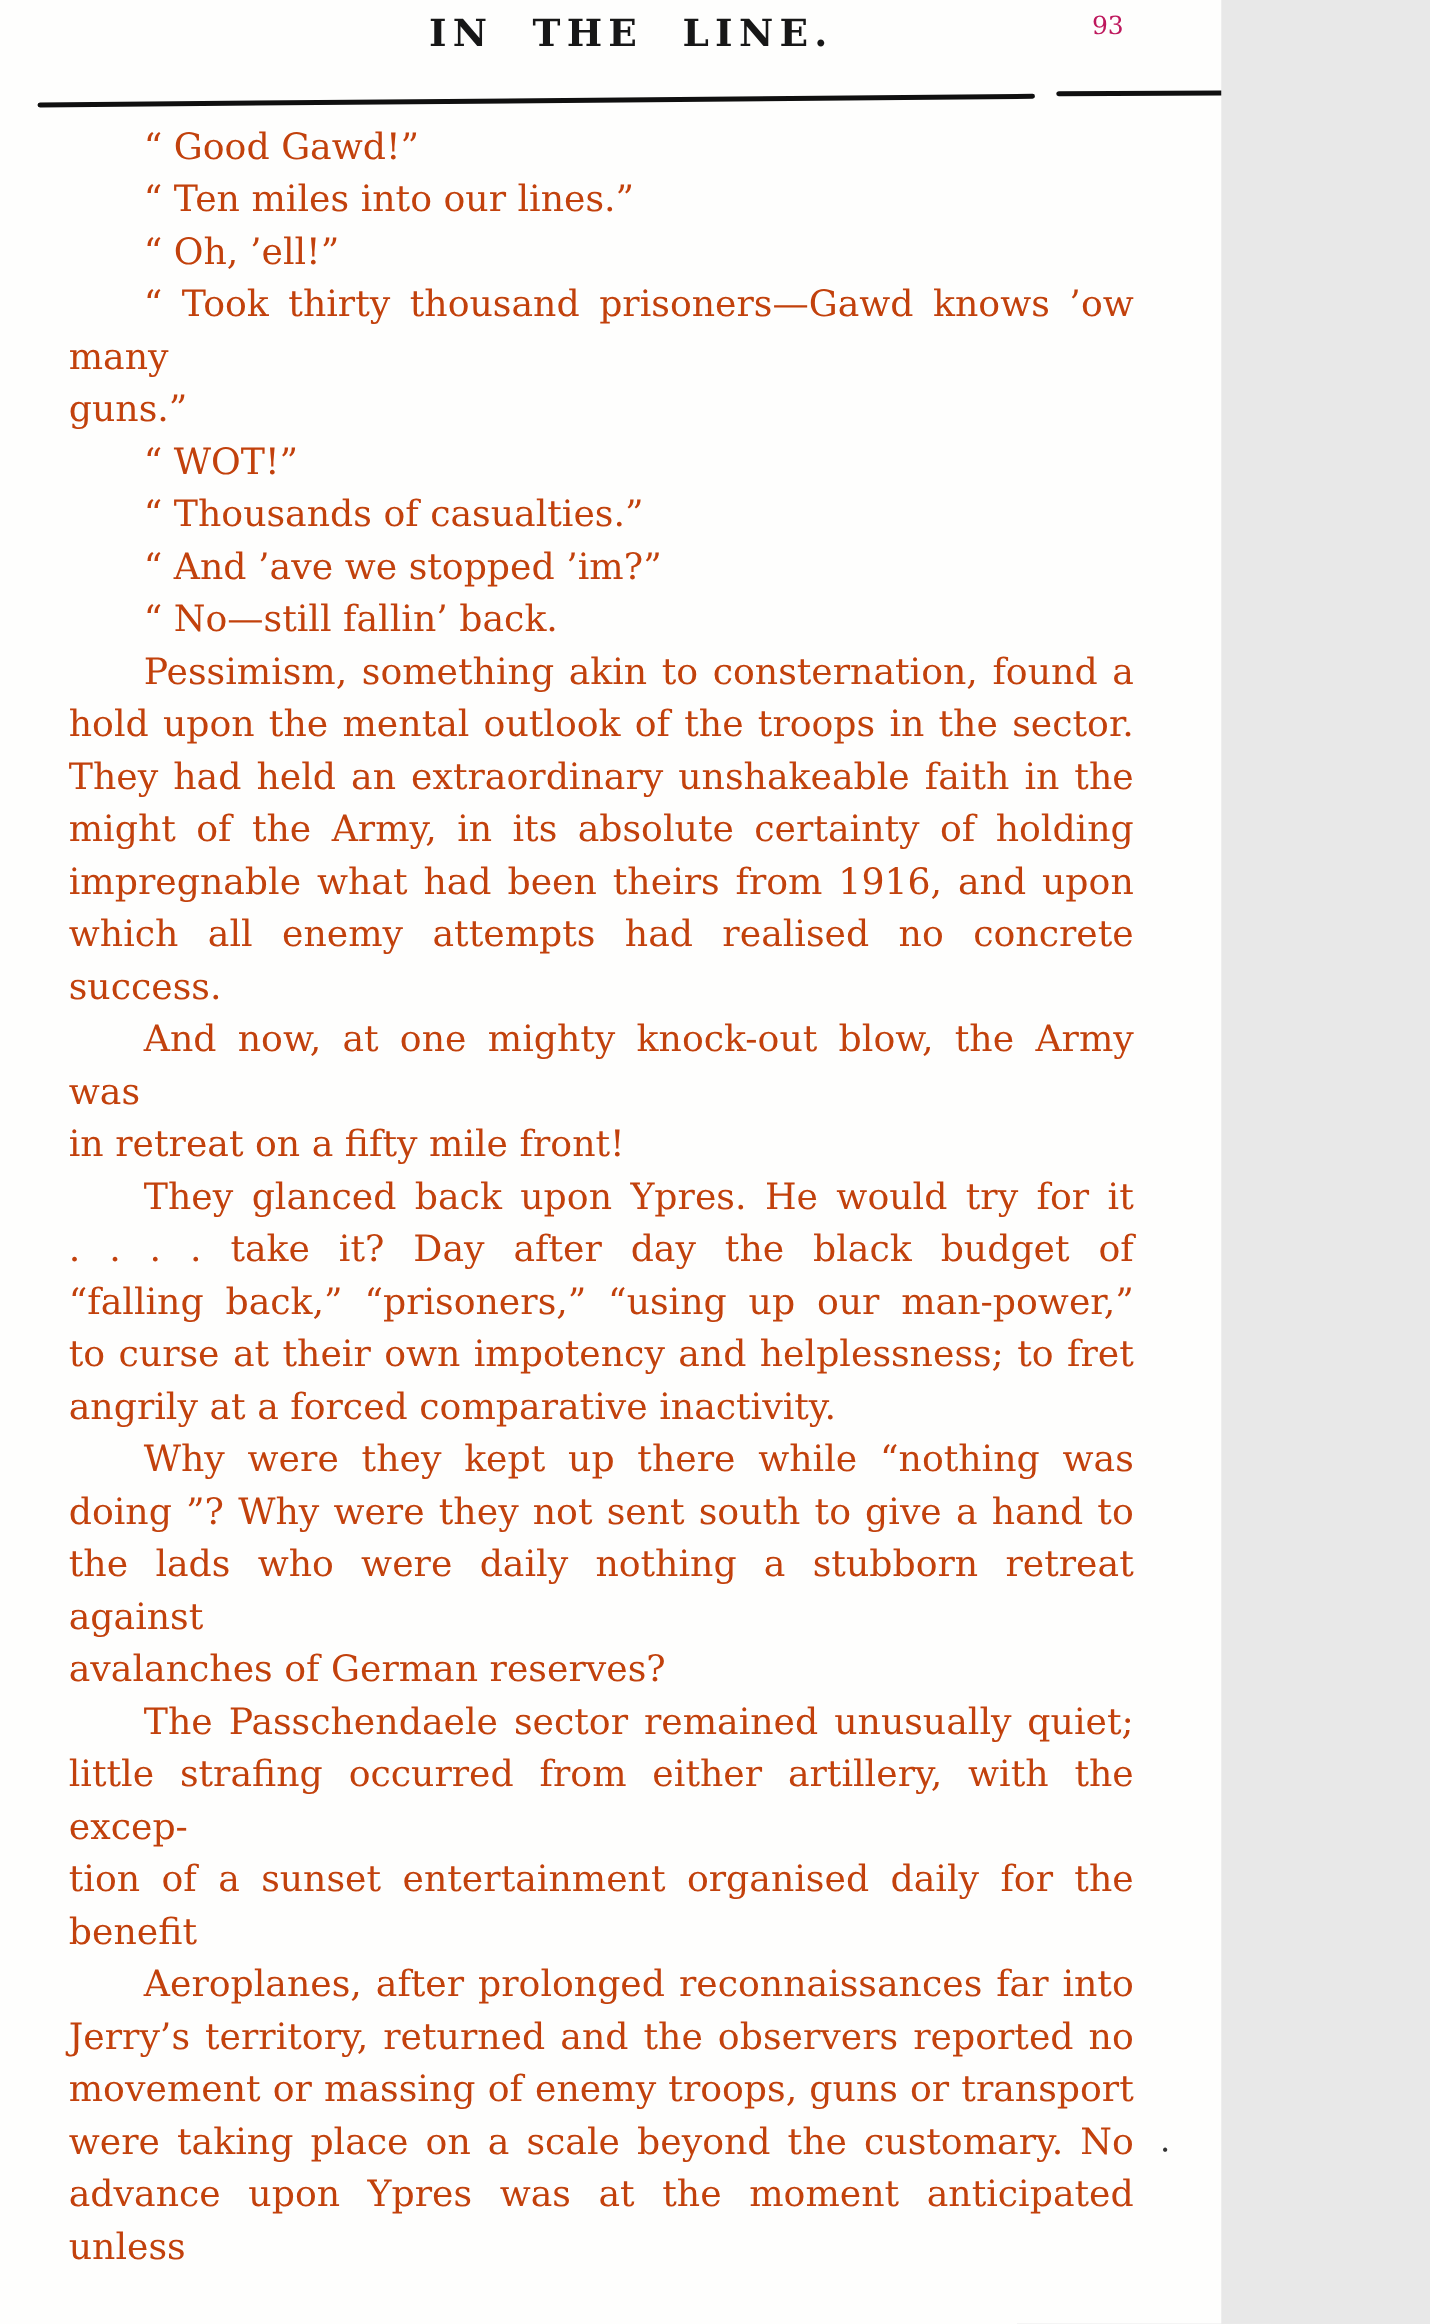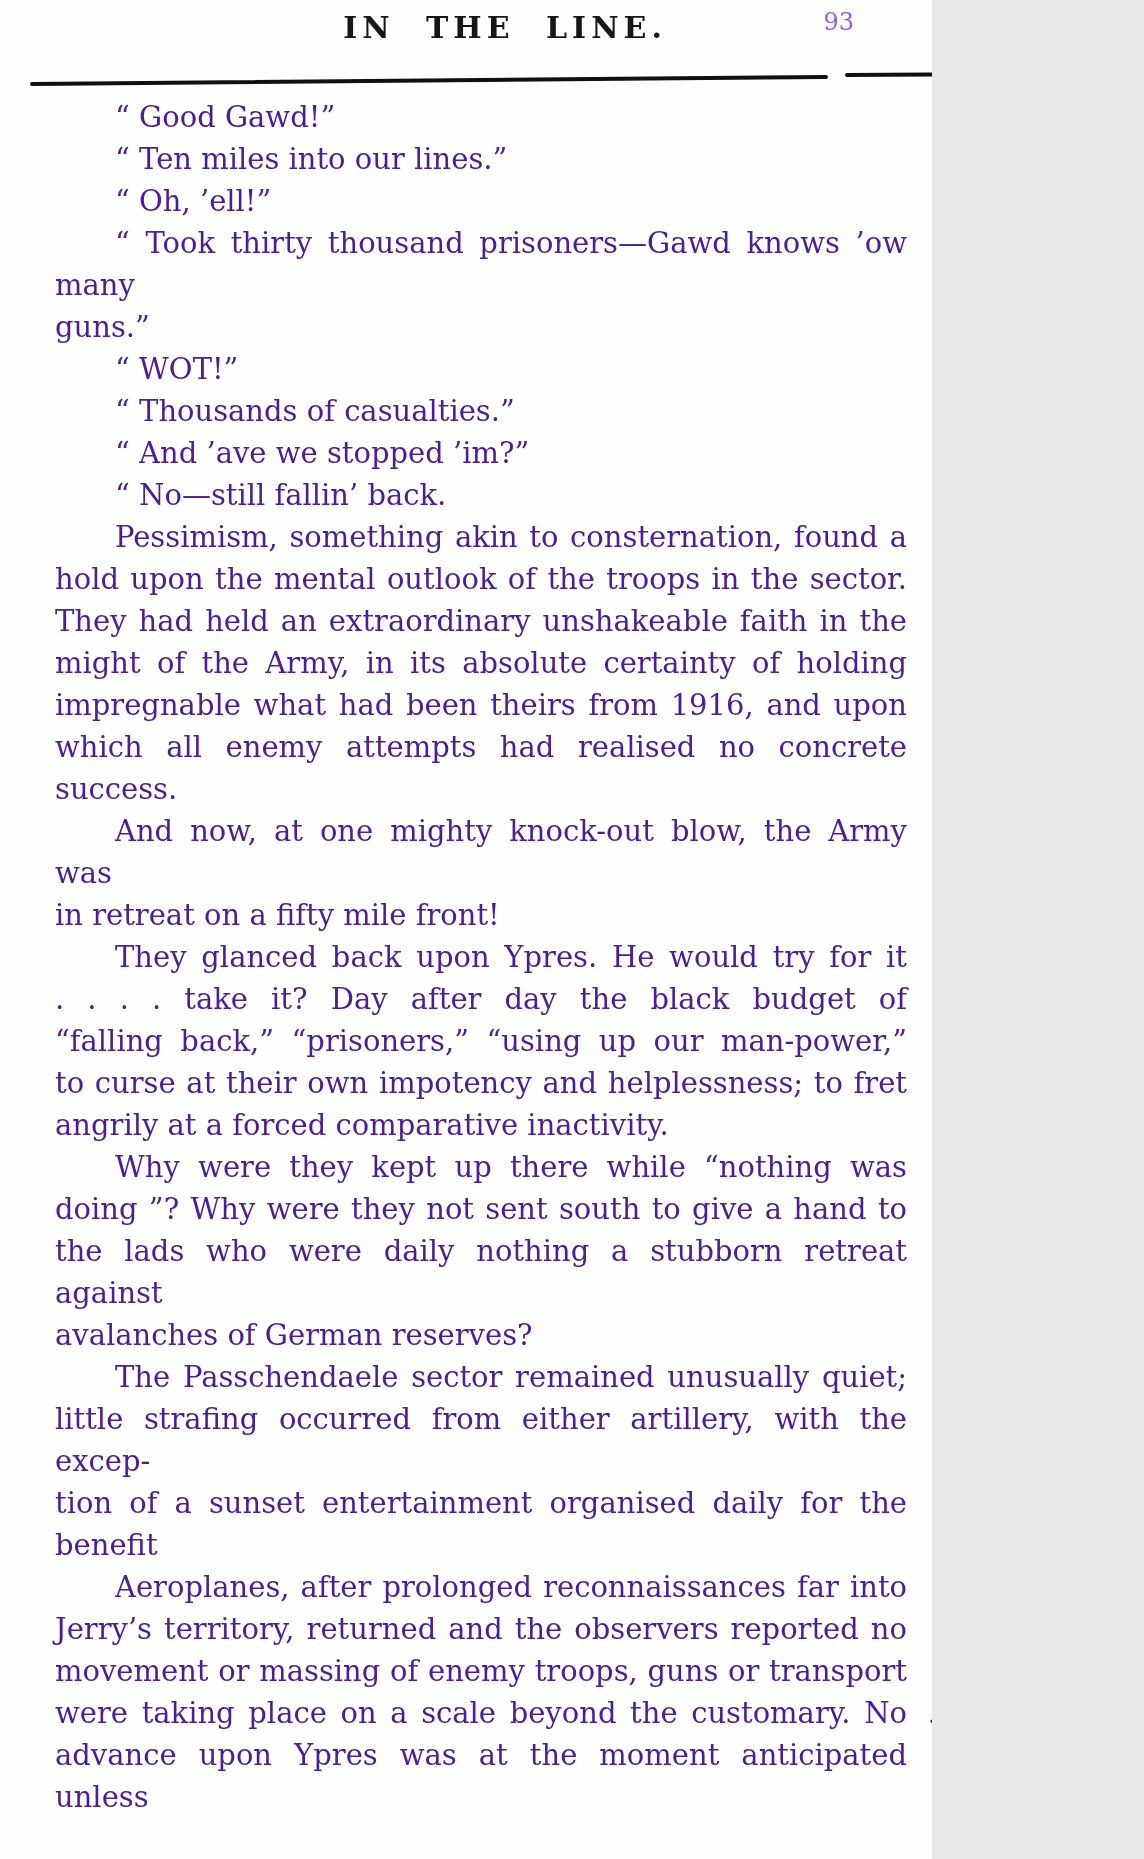--- a/index.html
+++ b/index.html
@@ -4,38 +4,39 @@
 <style>
   html, body { margin: 0; padding: 0; background: #e8e8e8; }
   #page {
     position: relative;
     width: 932px;
     height: 1859px;
     background: #fefefd;
     overflow: hidden;
     font-family: "DejaVu Serif", serif;
     color: #1b1b1b;
+    padding-left: 45px;
   }
   
   #header-title {
     position: absolute;
     left: 0; top: 10px;
     width: 1010px;
     text-align: center;
     font-size: 30px;
     letter-spacing: 5px;
     word-spacing: 16px;
     font-weight: bold;
     color: #171717;
   }
   #page-number {
     position: absolute;
     top: 8px; right: 78px;
-    font-size: 24px;
-    color: #8b5cf6;
+    font-size: 20px;
+    color: #be185d;
   }
   .rule {
     position: absolute;
     background: #101010;
     height: 4px;
     transform-origin: left center;
   }
   #rule-left {
     left: 30px; top: 82px; width: 798px;
     transform: rotate(-0.5deg);
@@ -56,21 +57,21 @@
   
   #body-text {
     position: absolute;
     left: 55px; top: 96px;
     width: 852px;
   }
   .line {
     font-size: 29px;
     line-height: 42px;
     white-space: normal;
-    color: #4c1d95;
+    color: #c2410c;
   }
   .i { text-indent: 60px; }
   .j { text-align: justify; text-align-last: justify; }
   #stray-mark {
     position: absolute;
     left: 928px; top: 1706px;
     font-size: 26px;
     color: #333;
   }
 </style>

